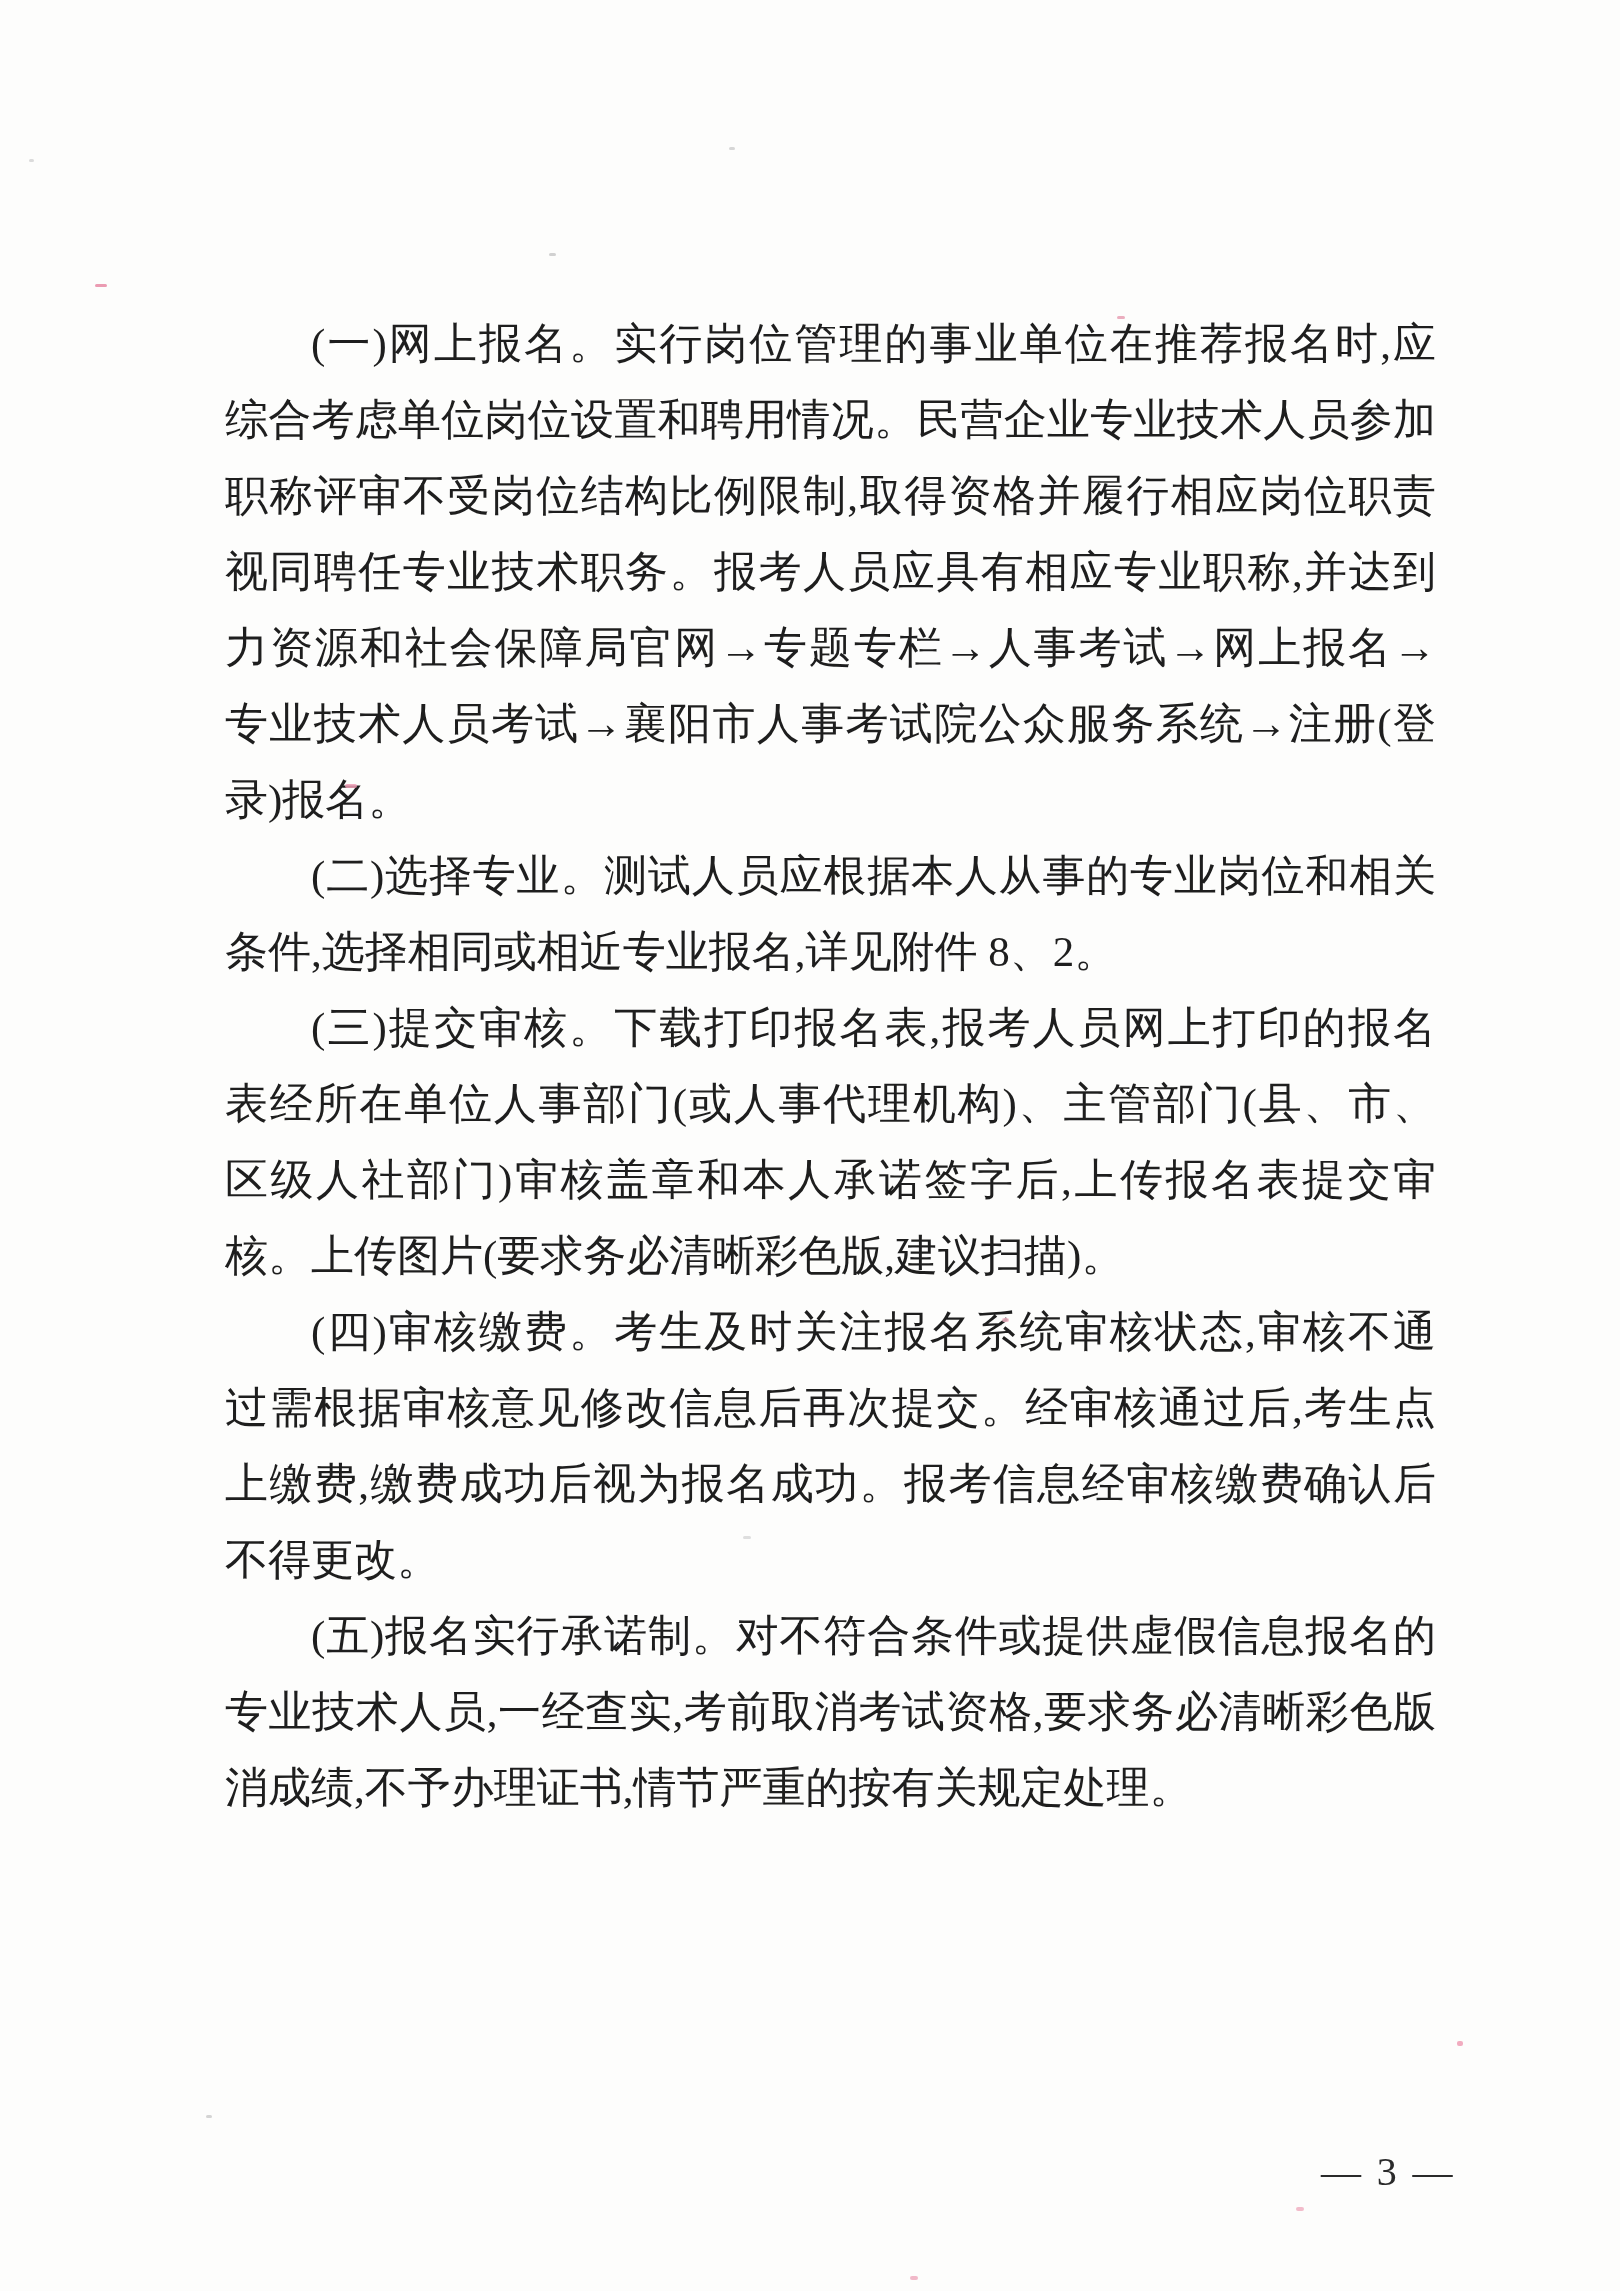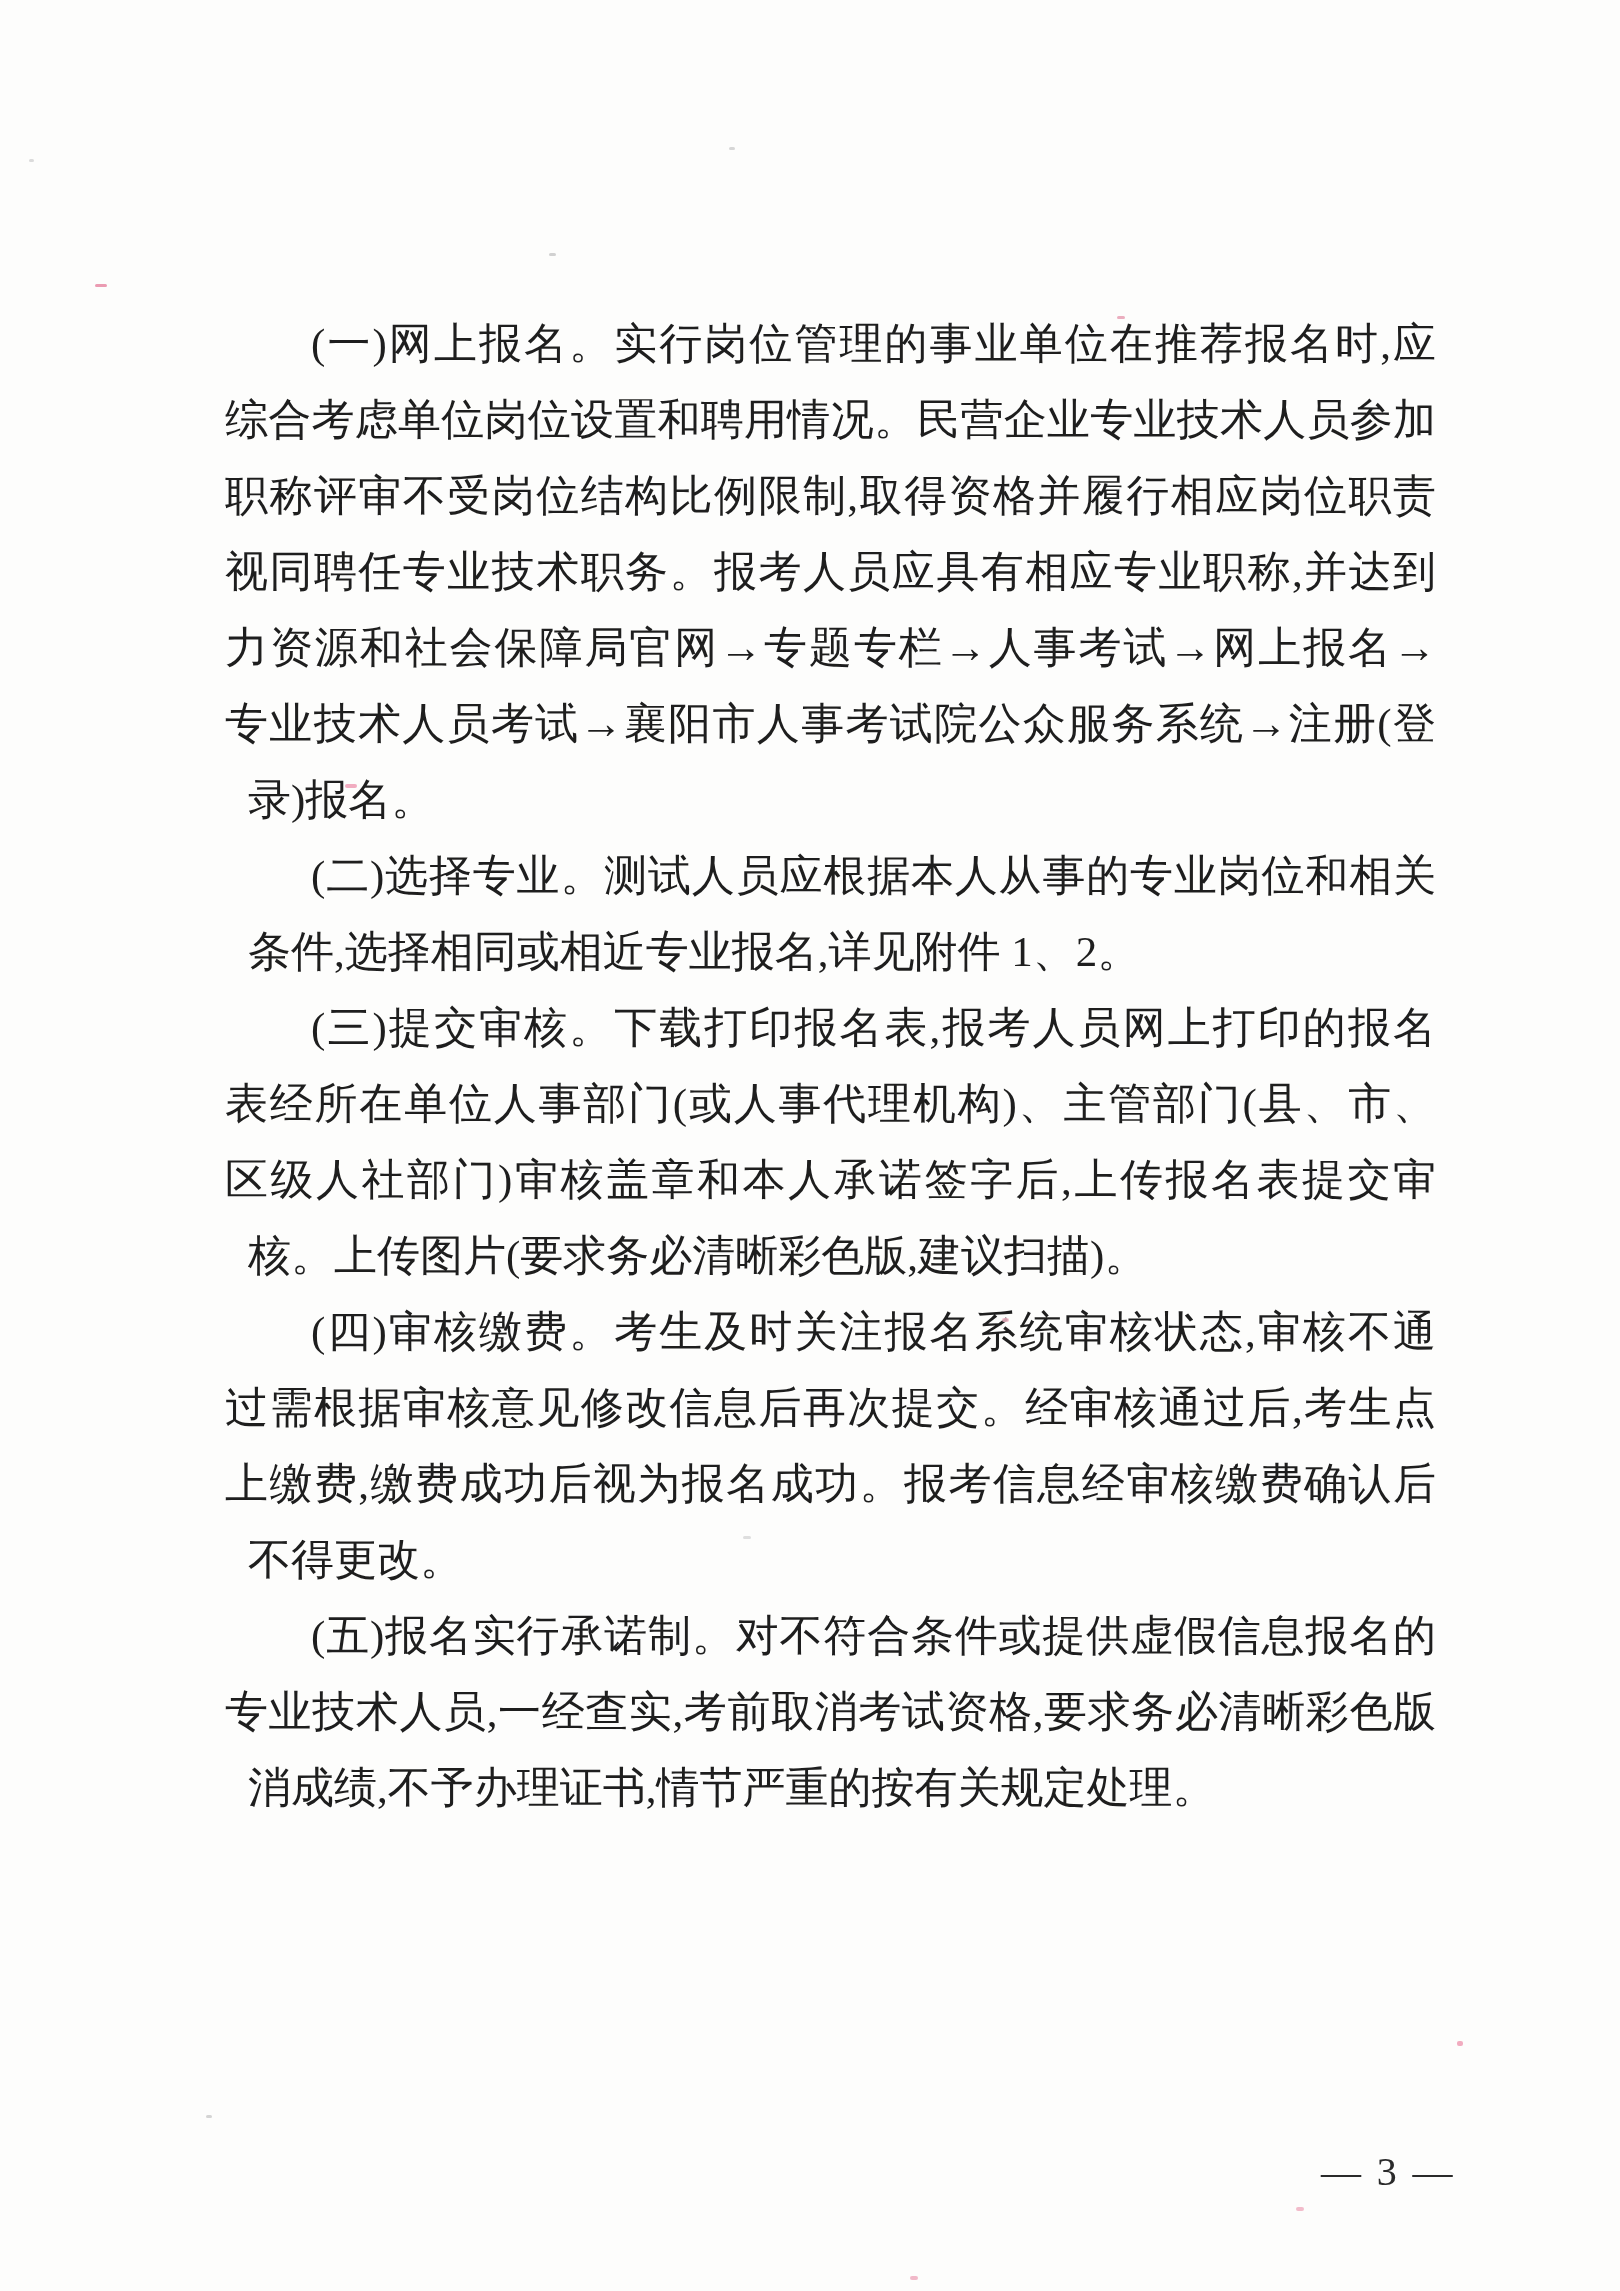--- a/index.html
+++ b/index.html
@@ -35,21 +35,20 @@
     text-align-last: justify;
     white-space: nowrap;
     font-weight: 400;
   }
   .line.first {
     text-indent: 86px;
   }
   .line.last {
     text-align: left;
     text-align-last: left;
-    margin-left: 23px;
   }
   .page-number {
     position: absolute;
     left: 1321px;
     top: 2143px;
     font-size: 40px;
     line-height: 57px;
     letter-spacing: 2.9px;
     color: #2a2a2a;
     white-space: nowrap;
@@ -69,21 +68,21 @@
         <div class="line first">(一)网上报名。实行岗位管理的事业单位在推荐报名时,应</div>
         <div class="line">综合考虑单位岗位设置和聘用情况。民营企业专业技术人员参加</div>
         <div class="line">职称评审不受岗位结构比例限制,取得资格并履行相应岗位职责</div>
         <div class="line">视同聘任专业技术职务。报考人员应具有相应专业职称,并达到</div>
         <div class="line">力资源和社会保障局官网→专题专栏→人事考试→网上报名→</div>
         <div class="line">专业技术人员考试→襄阳市人事考试院公众服务系统→注册(登</div>
         <div class="line last">录)报名。</div>
       </div>
       <div class="paragraph">
         <div class="line first">(二)选择专业。测试人员应根据本人从事的专业岗位和相关</div>
-        <div class="line last">条件,选择相同或相近专业报名,详见附件 1、2。</div>
+        <div class="line last">条件,选择相同或相近专业报名,详见附件 8、2。</div>
       </div>
       <div class="paragraph">
         <div class="line first">(三)提交审核。下载打印报名表,报考人员网上打印的报名</div>
         <div class="line">表经所在单位人事部门(或人事代理机构)、主管部门(县、市、</div>
         <div class="line">区级人社部门)审核盖章和本人承诺签字后,上传报名表提交审</div>
         <div class="line last">核。上传图片(要求务必清晰彩色版,建议扫描)。</div>
       </div>
       <div class="paragraph">
         <div class="line first">(四)审核缴费。考生及时关注报名系统审核状态,审核不通</div>
         <div class="line">过需根据审核意见修改信息后再次提交。经审核通过后,考生点</div>

